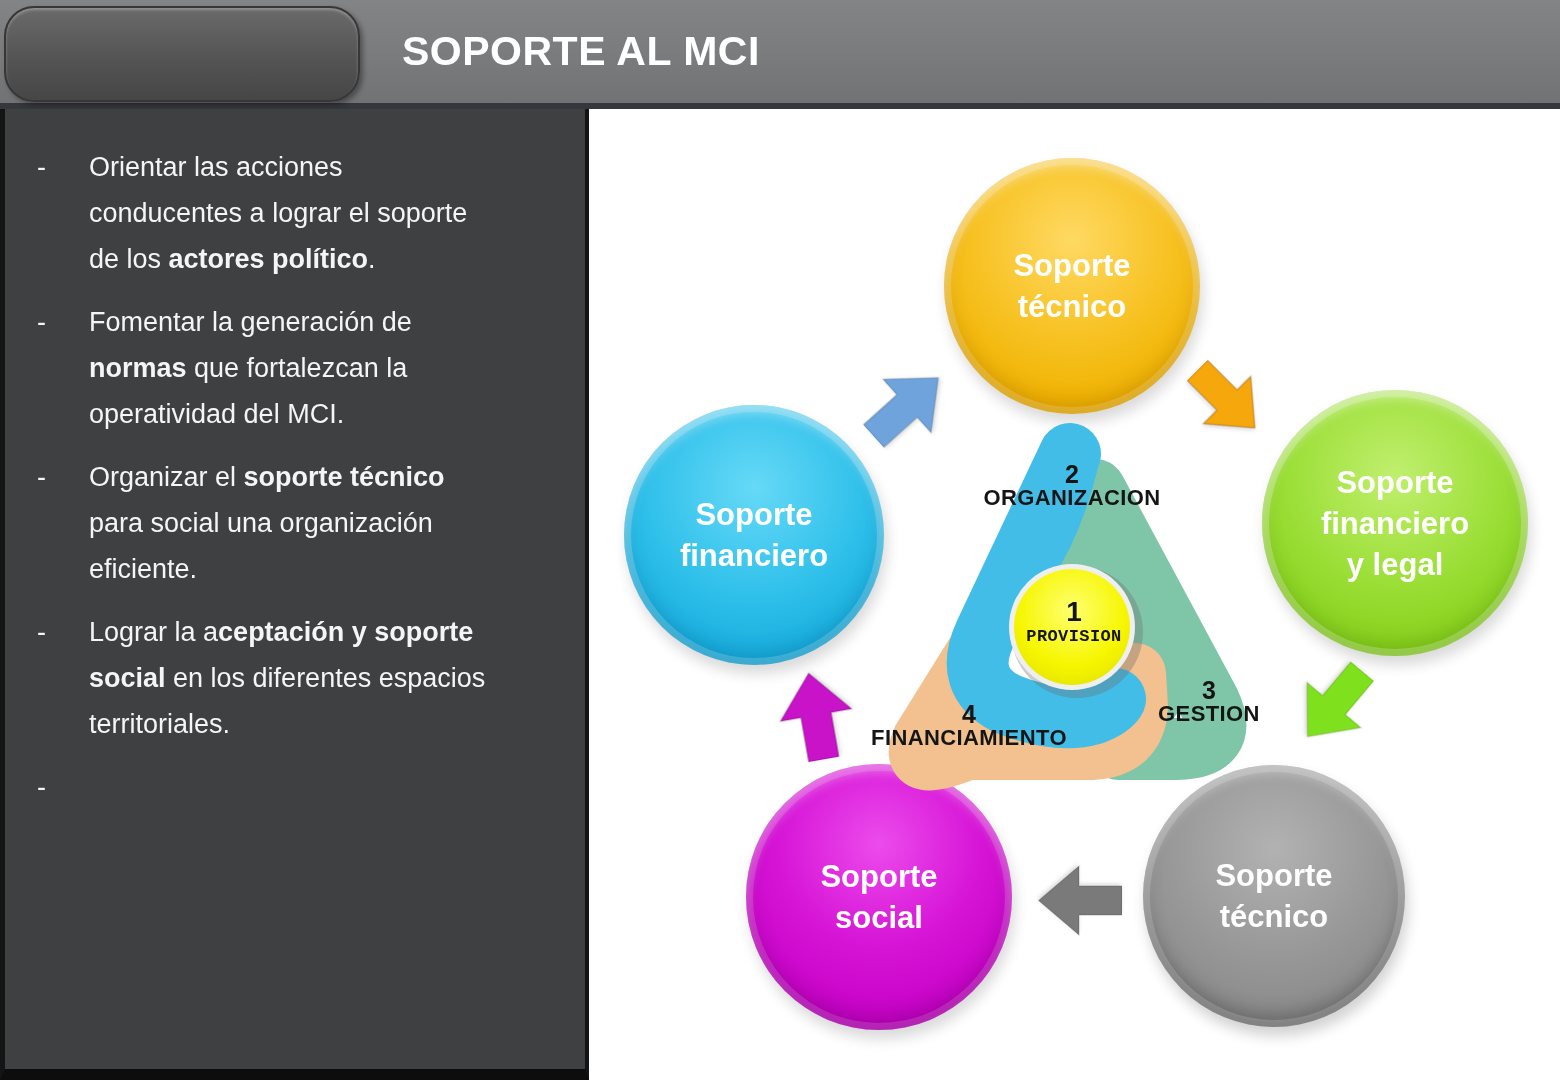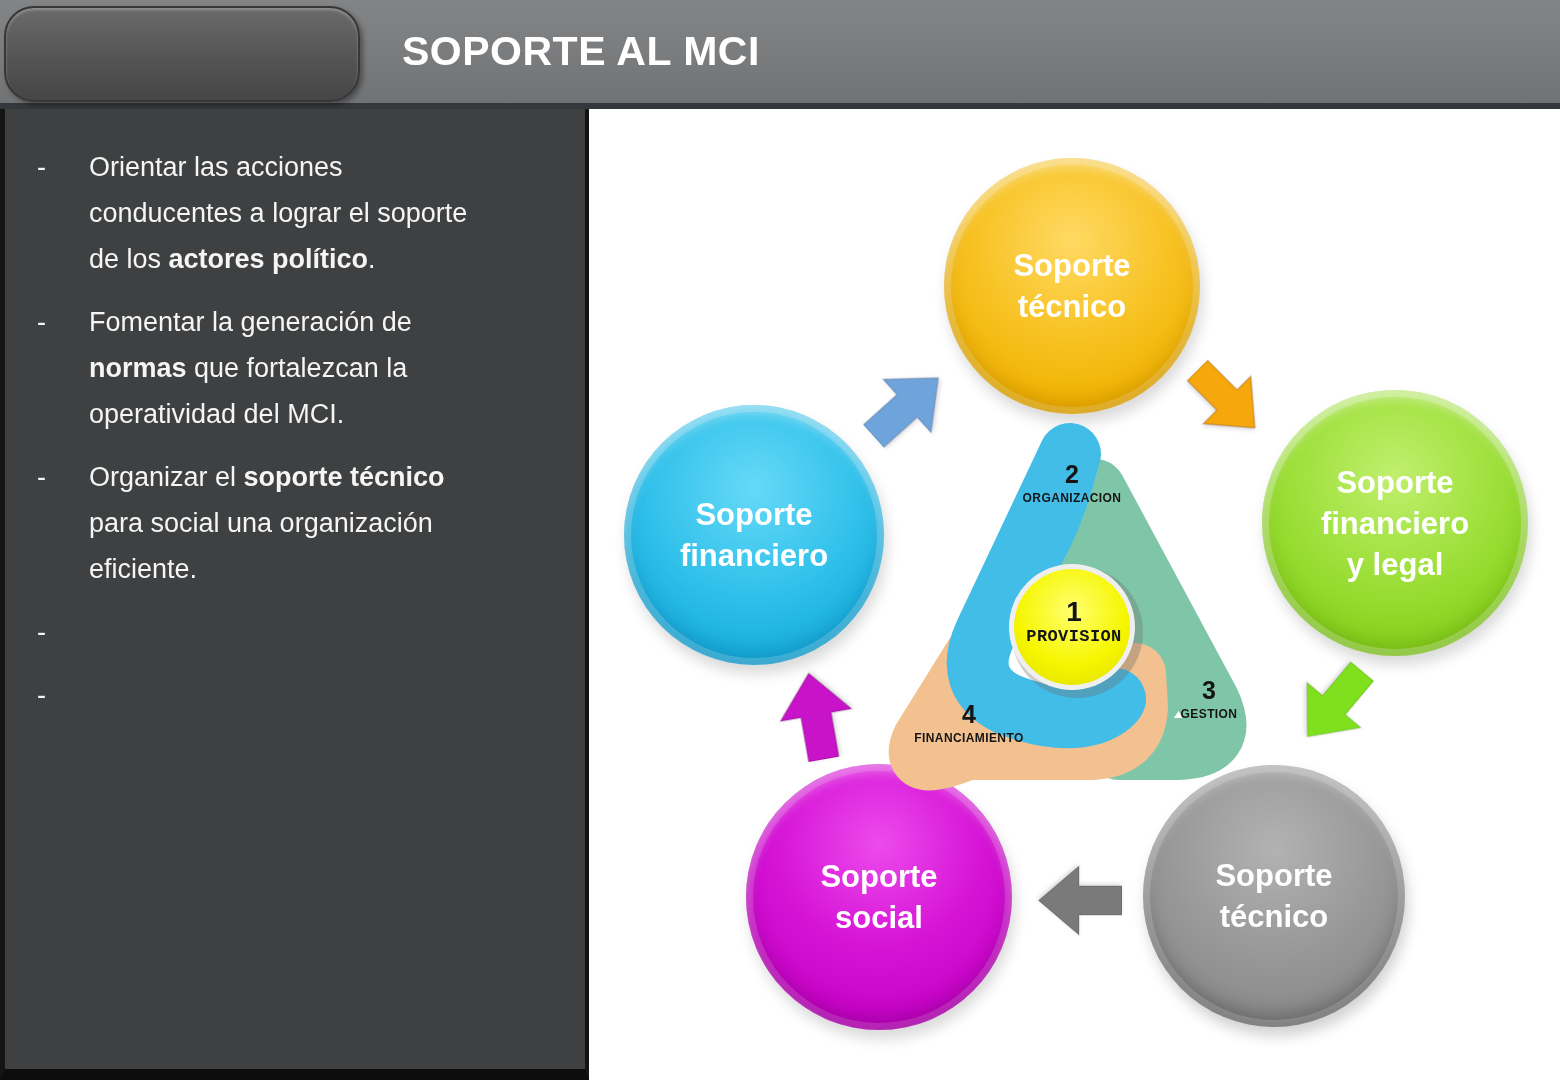--- a/index.html
+++ b/index.html
@@ -71,21 +71,21 @@
 
   
   .emblem{position:absolute;left:268px;top:293px;width:430px;height:392px;}
   .emblem svg{position:absolute;left:0;top:0;width:100%;height:100%;overflow:visible;}
   .arm{fill:none;stroke-width:62;stroke-linecap:round;stroke-linejoin:round;}
   .core-shadow{fill:rgba(110,110,110,.35);}
   .core-ring{fill:#efefef;}
   .core-label{position:absolute;transform:translate(-50%,-50%);
               text-align:center;color:#151515;white-space:nowrap;}
   .core-label .num{font-size:25px;font-weight:bold;line-height:28px;}
-  .core-label .word{font-size:12px;font-weight:bold;letter-spacing:.4px;line-height:20px;}
+  .core-label .word{font-size:22px;font-weight:bold;letter-spacing:.4px;line-height:20px;}
   .core-label.big .num{font-size:28px;line-height:30px;}
   .core-label.big .word{font-size:17px;font-family:Liberation Mono, monospace;}
 </style>
 </head>
 <body>
 
 <div class="slide">
 
   <header class="topbar">
     <div class="header-tab"></div>
@@ -101,20 +101,21 @@
         <div class="bullet">
           <span class="marker">-</span>
           <span class="btext"><span>Fomentar la generación de </span><strong>normas</strong><span> que fortalezcan la operatividad del MCI.</span></span>
         </div>
         <div class="bullet">
           <span class="marker">-</span>
           <span class="btext"><span>Organizar el </span><strong>soporte técnico</strong><span> para social una organización eficiente.</span></span>
         </div>
         <div class="bullet">
           <span class="marker">-</span>
+          <span class="btext"><span>Lograr la a</span><strong>ceptación y soporte social</strong><span> en los diferentes espacios territoriales.</span></span>
         </div>
         <div class="bullet">
           <span class="marker">-</span>
         </div>
       </div>
   </aside>
 
   <main class="canvas">
 
     <div class="circle c-politico">

